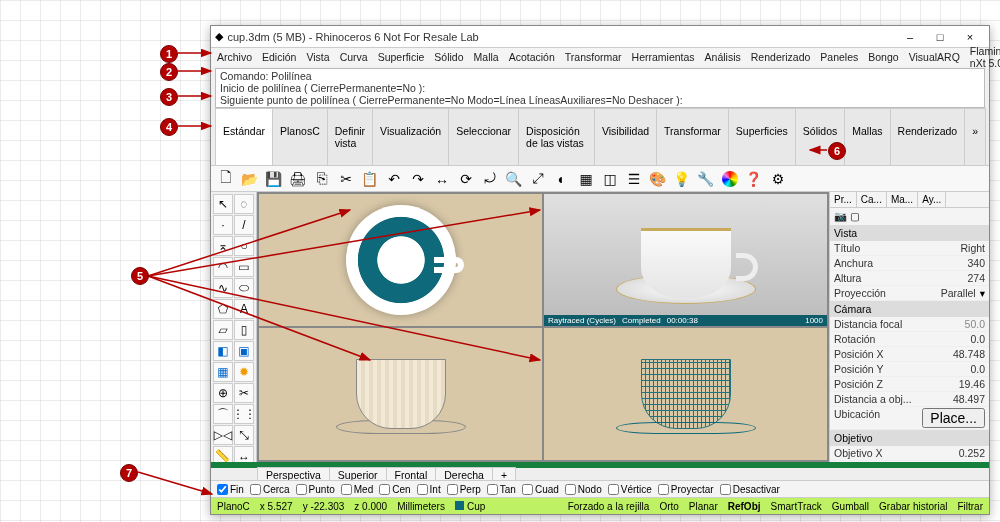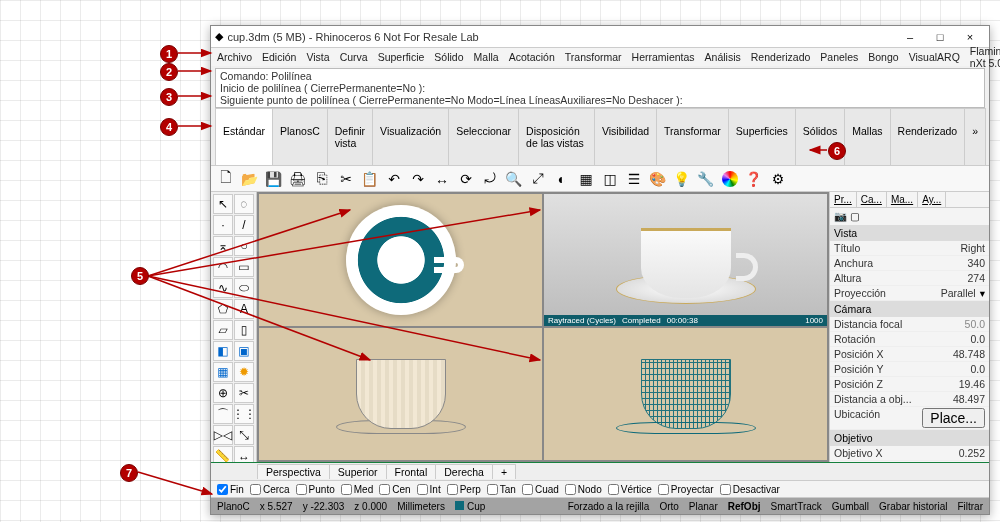--- a/index.html
+++ b/index.html
@@ -218,21 +218,21 @@
     background:#0e5c6a; color:#fff; font-size:8px; padding:1px 4px;
     display:flex; gap:6px;
   }
   .rpanel {
     width: 160px;
     background: #f4f4f4;
     border-left: 1px solid #ccc;
     font-size: 10.5px;
     overflow: hidden;
   }
-  .rpanel .ptabs { display: flex; border-bottom:1px solid #ccc; font-size:10px;text-decoration:underline; }
+  .rpanel .ptabs { display: flex; border-bottom:1px solid #ccc; font-size:10px; }
   .rpanel .ptabs span { padding: 2px 4px; border-right:1px solid #ccc; }
   .rpanel .section-hdr {
     background: #dcdcdc;
     padding: 2px 4px;
     font-weight: 500;
   }
   .rpanel .row {
     display: flex;
     padding: 1px 4px;
     gap: 4px;
@@ -242,21 +242,21 @@
   .rpanel .row .v { min-width: 44px; color: #333; text-align: right; }
   .rpanel .row .v.ro { color: #888; }
   .rpanel button { font-size:14px; padding: 0 6px; }
   .vtabs {
     height: 18px;
     display: flex;
     gap: 0;
     padding-left: 46px;
     font-size:10.5px;
     background:#eee;
-    border-top:1px solid #15803d;
+    border-top:6px solid #15803d;
     align-items: center;
   }
   .vtabs .vtab {
     padding: 1px 8px;
     border: 1px solid #ccc;
     border-bottom:none;
     background:#f4f4f4;
     margin-right:-1px;
   }
   .osnap-bar {
@@ -271,21 +271,21 @@
   }
   .osnap-bar label { display:flex; gap:2px; align-items:center; }
   .osnap-bar input { margin:0; width:11px; height:11px; }
   .status-bar {
     height: 17px;
     display: flex;
     gap: 10px;
     font-size:10px;
     align-items:center;
     padding: 0 6px;
-    background:#a3a3a3;
+    background:#bef264;
     border-top:1px solid #ccc;
   }
   .status-bar .cell { white-space:nowrap; }
   .status-bar .cell.bold { font-weight:bold; }
   .badge {
     position: absolute;
     width: 18px; height: 18px; border-radius: 50%;
     background: #b30000; color: #fff;
     font-size: 11px; font-weight: bold;
     display: flex; align-items:center; justify-content:center;

